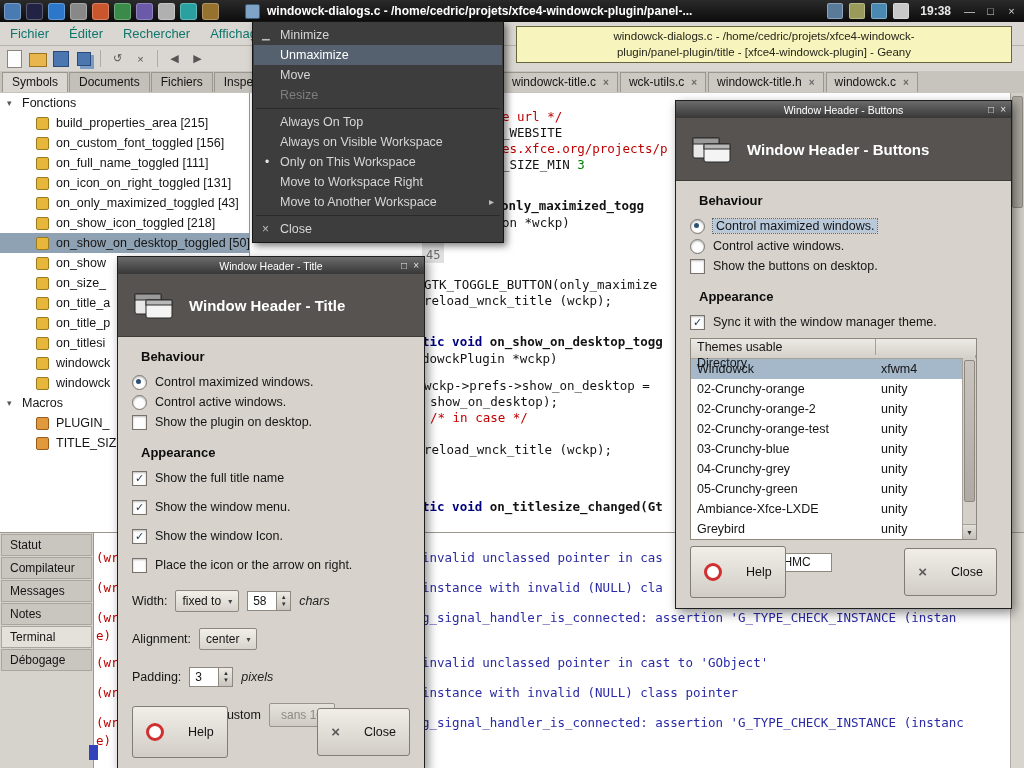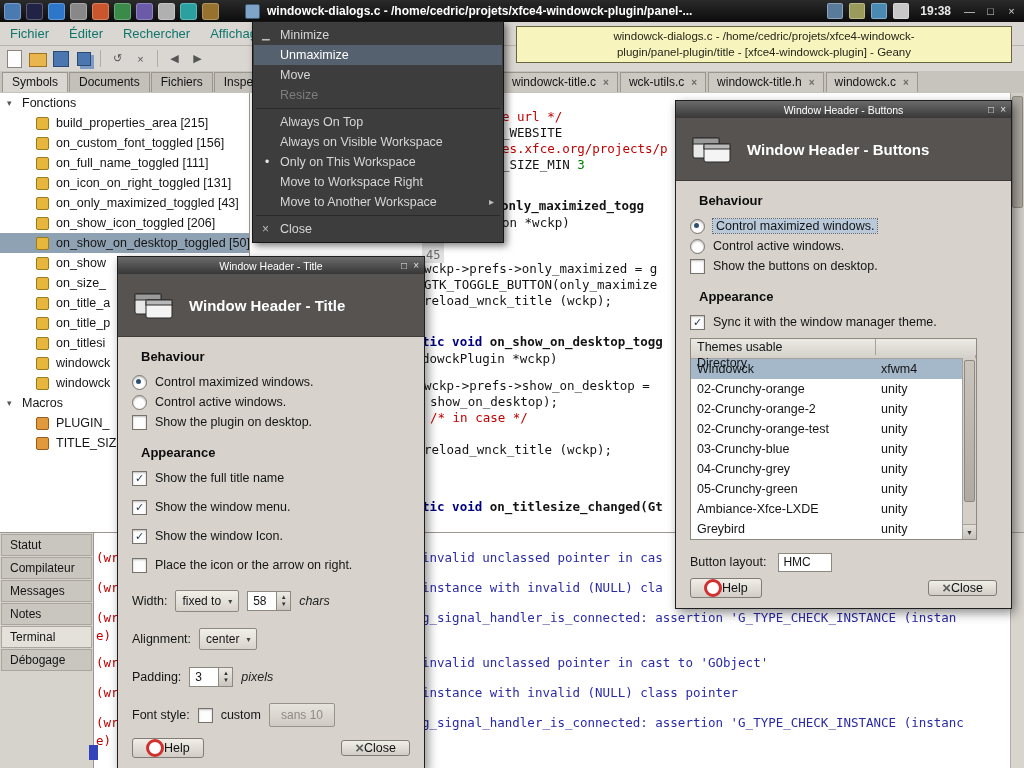--- a/index.html
+++ b/index.html
@@ -113,22 +113,22 @@
   .combo .ar{font-size:8px;color:#444;}
   .spin{display:inline-flex;align-items:stretch;border:1px solid #8d897f;background:#fff;height:18px;}
   .spin .val{padding:0 5px;font-size:12px;display:flex;align-items:center;min-width:18px;}
   .spin .arrows{display:flex;flex-direction:column;justify-content:center;background:linear-gradient(#eeebe5,#c9c5be);
     border-left:1px solid #8d897f;width:13px;}
   .spin .arrows span{font-size:6px;line-height:7px;text-align:center;color:#333;}
   .unit{font-style:italic;color:#222;}
   .fbtn{background:linear-gradient(#e6e3dd,#cfcbc4);border:1px solid #98948c;border-radius:2px;
     color:#8e8a84;padding:2px 11px;font-size:12px;height:18px;display:flex;align-items:center;}
   .dactions{position:absolute;left:14px;right:14px;display:flex;justify-content:space-between;align-items:center;}
-  .btn{display:inline-flex;align-items:center;gap:0;background:linear-gradient(#f1eee8,#d1cdc6);
-    border:1px solid #817d76;border-radius:3px;padding:0 13px;font-size:12.5px;color:#111;}
+  .btn{display:inline-flex;align-items:center;gap:24px;background:linear-gradient(#f1eee8,#d1cdc6);
+    border:1px solid #817d76;border-radius:3px;padding:16px 13px;font-size:12.5px;color:#111;}
   .btn .xg{font-size:15px;font-weight:bold;color:#5b5b5b;line-height:12px;}
   .help-ic{width:12px;height:12px;border-radius:50%;border:3px solid #cf3030;background:#fff;flex:none;}
 
   
   .ttable{margin:6px 0 0 14px;width:285px;height:200px;background:#fff;border:1px solid #8d897f;
     position:relative;font-size:12.5px;}
   .tthead{display:flex;height:19px;background:linear-gradient(#eceae4,#d4d0c9);border-bottom:1px solid #a6a29b;flex-direction:column;}
   .tth1{width:172px;padding:1px 6px;border-right:1px solid #a6a29b;}
   .tth2{flex:1;padding:1px 6px;border-right:1px solid #a6a29b;}
   .tthsb{width:13px;background:#d4d0c9;}
@@ -260,21 +260,21 @@
     <div class="trow">
         <span class="sym"></span>
         <span>on_icon_on_right_toggled [131]</span>
       </div>
     <div class="trow">
         <span class="sym"></span>
         <span>on_only_maximized_toggled [43]</span>
       </div>
     <div class="trow">
         <span class="sym"></span>
-        <span>on_show_icon_toggled [206]</span>
+        <span>on_show_icon_toggled [218]</span>
       </div>
     <div class="trow sel">
         <span class="sym"></span>
         <span>on_show_on_desktop_toggled [50]</span>
       </div>
     <div class="trow">
         <span class="sym"></span>
         <span>on_show</span>
       </div>
     <div class="trow">
@@ -319,21 +319,20 @@
     <span class="code red" style="left:252px;top:16px">e url */</span>
     <span class="code" style="left:252px;top:32px">_WEBSITE</span>
     <span class="code red" style="left:252px;top:48px">es.xfce.org/projects/p</span>
     <span class="code" style="left:252px;top:64px"><span>_SIZE_MIN </span><span class="grn">3</span></span>
     <span class="code bold" style="left:236px;top:105px">n_only_maximized_togg</span>
     <span class="code" style="left:252px;top:122px">on *wckp)</span>
     <div class="lnbox">
       <div>44</div>
       <div>45</div>
     </div>
-    <span class="code" style="left:174px;top:168px">wckp-&gt;prefs-&gt;only_maximized = g</span>
     <span class="code" style="left:174px;top:184px">GTK_TOGGLE_BUTTON(only_maximize</span>
     <span class="code" style="left:174px;top:200px">reload_wnck_title (wckp);</span>
     <span class="code" style="left:172px;top:241px"><span class="kw">tic void</span><span class="bold"> on_show_on_desktop_togg</span></span>
     <span class="code" style="left:172px;top:258px">dowckPlugin *wckp)</span>
     <span class="code" style="left:174px;top:285px">wckp-&gt;prefs-&gt;show_on_desktop =</span>
     <span class="code" style="left:180px;top:301px">show_on_desktop);</span>
     <span class="code red" style="left:180px;top:317px">/* in case */</span>
     <span class="code" style="left:174px;top:349px">reload_wnck_title (wckp);</span>
     <span class="code" style="left:172px;top:406px"><span class="kw">tic void</span><span class="bold"> on_titlesize_changed(Gt</span></span>
     <div class="esb">

